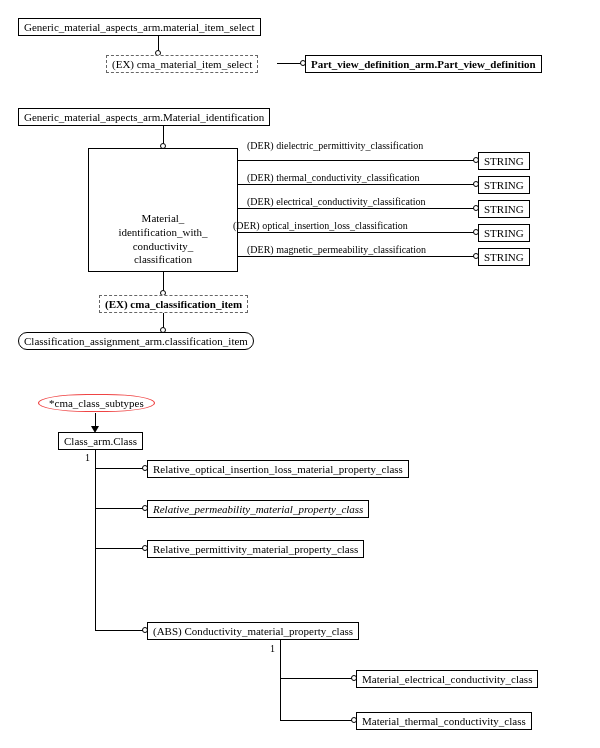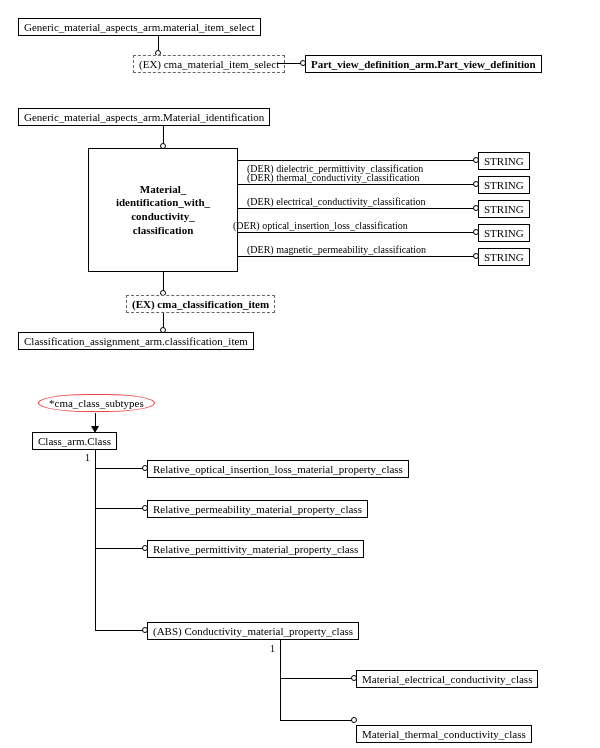--- a/index.html
+++ b/index.html
@@ -16,39 +16,37 @@
   .box {
     position: absolute;
     border: 1px solid #000;
     background: #fff;
     padding: 2px 5px;
     text-align: right;
     white-space: nowrap;
   }
   .dashed {
     border: 1px dashed #666;
-    margin-left: 27px;
   }
   .oval {
     position: absolute;
     border: 1px solid #ef4444;
     border-radius: 50% / 60%;
     padding: 2px 10px;
     text-align: center;
     white-space: nowrap;
   }
   .big-box {
     position: absolute;
     border: 1px solid #000;
     text-align: center;
     display: flex;
-    align-items: center;
+    align-items: flex-end;
     justify-content: center;
     padding: 4px;
-    font-weight: bold;
   }
   .label {
     position: absolute;
     font-size: 10px;
     white-space: nowrap;
   }
   .line {
     position: absolute;
     background: #000;
   }
@@ -88,21 +86,21 @@
 <div class="circle" style="left:160px; top:143px;"></div>
 
 <div class="big-box" style="left:88px; top:148px; width:150px; height:124px;">
   <span style="white-space:pre-line; line-height:1.25;">Material_
 identification_with_
 conductivity_
 classification</span>
 </div>
 
 <div class="hline line" style="left:238px; top:160px; width:236px;"></div>
-<div class="label" style="left:247px; top:163px;">(DER) dielectric_permittivity_classification</div>
+<div class="label" style="left:247px; top:140px;">(DER) dielectric_permittivity_classification</div>
 <div class="circle" style="left:473px; top:157px;"></div>
 <div class="box" style="left:478px; top:152px;">STRING</div>
 
 <div class="hline line" style="left:238px; top:184px; width:236px;"></div>
 <div class="label" style="left:247px; top:172px;">(DER) thermal_conductivity_classification</div>
 <div class="circle" style="left:473px; top:181px;"></div>
 <div class="box" style="left:478px; top:176px;">STRING</div>
 
 <div class="hline line" style="left:238px; top:208px; width:236px;"></div>
 <div class="label" style="left:247px; top:196px;">(DER) electrical_conductivity_classification</div>
@@ -118,49 +116,49 @@
 <div class="label" style="left:247px; top:244px;">(DER) magnetic_permeability_classification</div>
 <div class="circle" style="left:473px; top:253px;"></div>
 <div class="box" style="left:478px; top:248px;">STRING</div>
 
 <div class="vline line" style="left:163px; top:272px; height:20px;"></div>
 <div class="circle" style="left:160px; top:290px;"></div>
 <div class="box dashed" style="left:99px; top:295px;font-weight:bold;">(EX) cma_classification_item</div>
 
 <div class="vline line" style="left:163px; top:313px; height:16px;"></div>
 <div class="circle" style="left:160px; top:327px;"></div>
-<div class="box" style="left:18px; top:332px;">Classification_assignment_arm.classification_item</div>
+<div class="box" style="left:18px; top:332px;border-radius:9px;">Classification_assignment_arm.classification_item</div>
 
 <div class="oval" style="left:38px; top:394px;">*cma_class_subtypes</div>
 <div class="vline line" style="left:95px; top:413px; height:14px;"></div>
 <div class="arrow-down" style="left:91px; top:426px;"></div>
 
-<div class="box" style="left:32px; top:432px;">Class_arm.Class</div>
+<div class="box" style="left:58px; top:432px;">Class_arm.Class</div>
 
 <div class="vline line" style="left:95px; top:450px; height:180px;"></div>
 <div class="label" style="left:85px; top:452px;">1</div>
 
 <div class="hline line" style="left:95px; top:468px; width:48px;"></div>
 <div class="circle" style="left:142px; top:465px;"></div>
 <div class="box" style="left:147px; top:460px;">Relative_optical_insertion_loss_material_property_class</div>
 
 <div class="hline line" style="left:95px; top:508px; width:48px;"></div>
 <div class="circle" style="left:142px; top:505px;"></div>
-<div class="box" style="left:147px; top:500px;">Relative_permeability_material_property_class</div>
+<div class="box" style="left:147px; top:500px;font-style:italic;">Relative_permeability_material_property_class</div>
 
 <div class="hline line" style="left:95px; top:548px; width:48px;"></div>
 <div class="circle" style="left:142px; top:545px;"></div>
 <div class="box" style="left:147px; top:540px;">Relative_permittivity_material_property_class</div>
 
 <div class="hline line" style="left:95px; top:630px; width:48px;"></div>
 <div class="circle" style="left:142px; top:627px;"></div>
 <div class="box" style="left:147px; top:622px;">(ABS) Conductivity_material_property_class</div>
 
 <div class="vline line" style="left:280px; top:640px; height:80px;"></div>
 <div class="label" style="left:270px; top:643px;">1</div>
 
 <div class="hline line" style="left:280px; top:678px; width:72px;"></div>
 <div class="circle" style="left:351px; top:675px;"></div>
 <div class="box" style="left:356px; top:670px;">Material_electrical_conductivity_class</div>
 
 <div class="hline line" style="left:280px; top:720px; width:72px;"></div>
 <div class="circle" style="left:351px; top:717px;"></div>
-<div class="box" style="left:356px; top:712px;margin-top:13px;">Material_thermal_conductivity_class</div>
+<div class="box" style="left:356px; top:712px;">Material_thermal_conductivity_class</div>
 
 </body></html>

